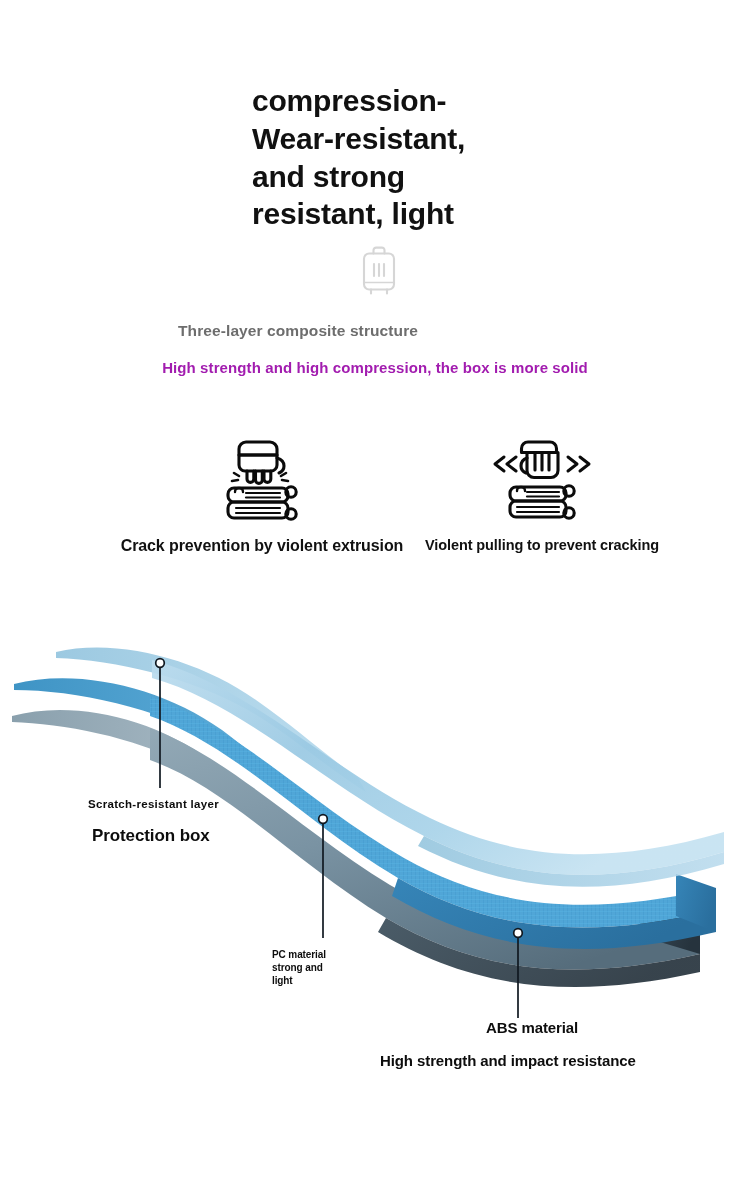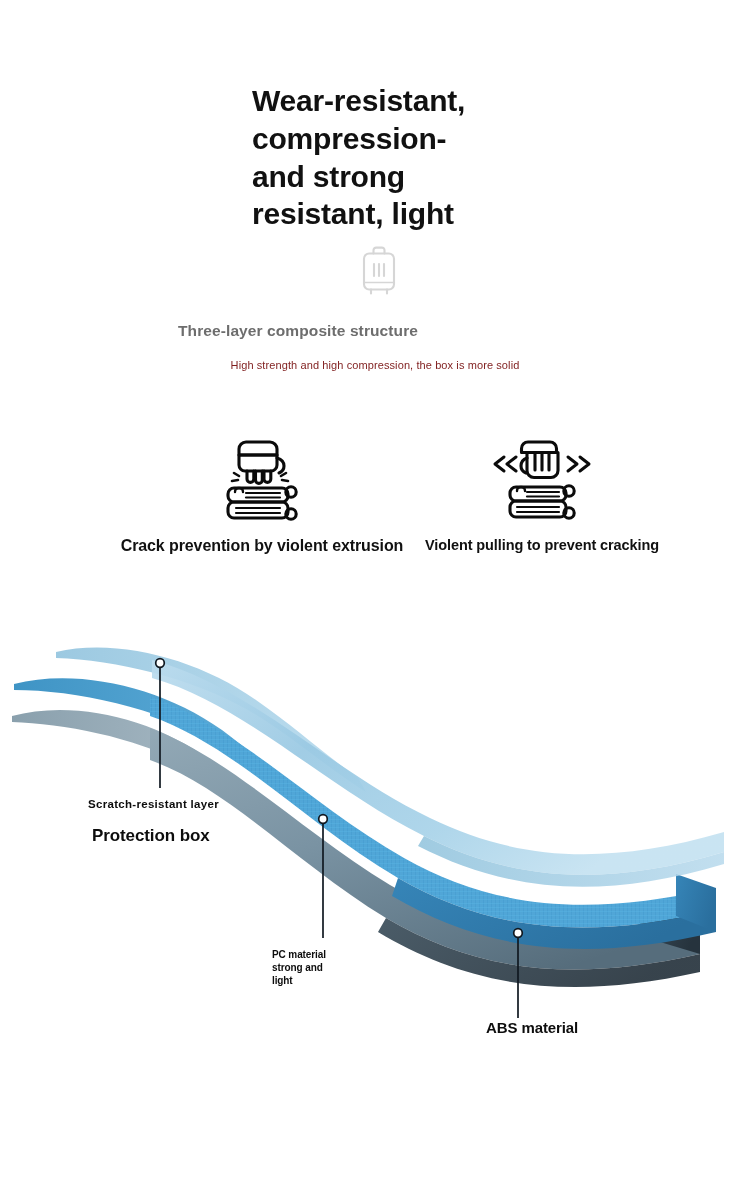--- a/index.html
+++ b/index.html
@@ -57,23 +57,23 @@
     font-weight: bold;
     color: #6d6d6d;
     letter-spacing: 0.1px;
   }
   .subtitle-secondary {
     position: absolute;
     left: 0;
     top: 359px;
     width: 750px;
     text-align: center;
-    font-size: 11px;
-    font-weight: normal;
-    color: #7f1d1d;
+    font-size: 15px;
+    font-weight: bold;
+    color: #a21caf;
     letter-spacing: 0.1px;
   }
 
   
   .feature {
     position: absolute;
     width: 300px;
   }
   .feature-a { left: 112px; top: 430px; }
   .feature-b { left: 392px; top: 430px; }
@@ -147,22 +147,22 @@
     font-size: 15px;
     letter-spacing: -0.1px;
   }
 </style>
 </head>
 <body>
 
 <div class="page">
 
   <div class="hero-title">
+    <span class="line">compression-</span>
     <span class="line">Wear-resistant,</span>
-    <span class="line">compression-</span>
     <span class="line">and strong</span>
     <span class="line">resistant, light</span>
   </div>
 
   <div class="suitcase-icon-wrap">
     <svg width="48" height="58" viewBox="0 0 48 58" fill="none" stroke="#d6d6d6" stroke-width="2.1" stroke-linecap="round" stroke-linejoin="round">
       <path d="M18.5 10.5 V7.2 a2.6 2.6 0 0 1 2.6-2.6 h5.8 a2.6 2.6 0 0 1 2.6 2.6 V10.5"></path>
       <rect x="9" y="10.5" width="30" height="36" rx="5.2"></rect>
       <line x1="19" y1="21" x2="19" y2="33"></line>
       <line x1="24" y1="21" x2="24" y2="33"></line>
@@ -371,14 +371,15 @@
   <div class="callout-text callout-protection">Protection box</div>
 
   <div class="callout-text callout-pc">
     <div>PC material</div>
     <div>strong and</div>
     <div>light</div>
   </div>
 
   <div class="callout-text callout-abs">ABS material</div>
 
+  <div class="callout-text callout-abs-sub">High strength and impact resistance</div>
 
 </div>
 
 </body></html>

